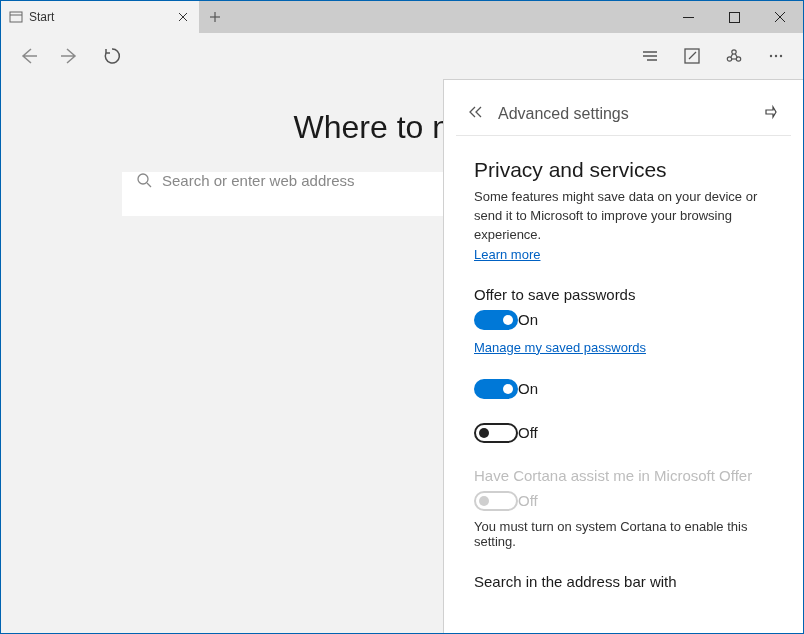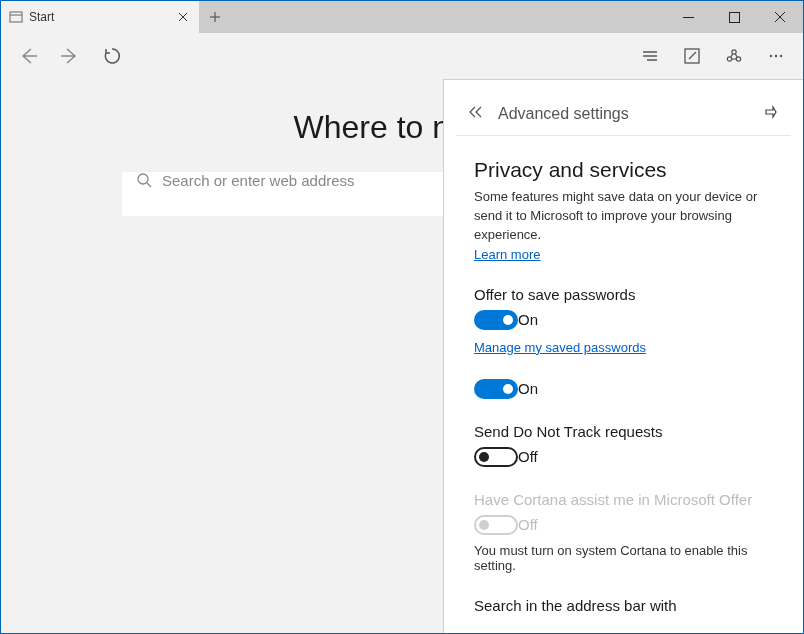--- a/index.html
+++ b/index.html
@@ -257,21 +257,20 @@
     <div class="setting-block">
       <div class="toggle-row">
         <div class="toggle on">
             <div class="knob"></div>
           </div>
         <span class="toggle-state">On</span>
       </div>
     </div>
 
     <div class="setting-block">
-      <div class="setting-label">Send Do Not Track requests</div>
       <div class="toggle-row">
         <div class="toggle off">
             <div class="knob"></div>
           </div>
         <span class="toggle-state">Off</span>
       </div>
     </div>
 
     <div class="setting-block">
       <div class="setting-label disabled">Have Cortana assist me in Microsoft Offer</div>

